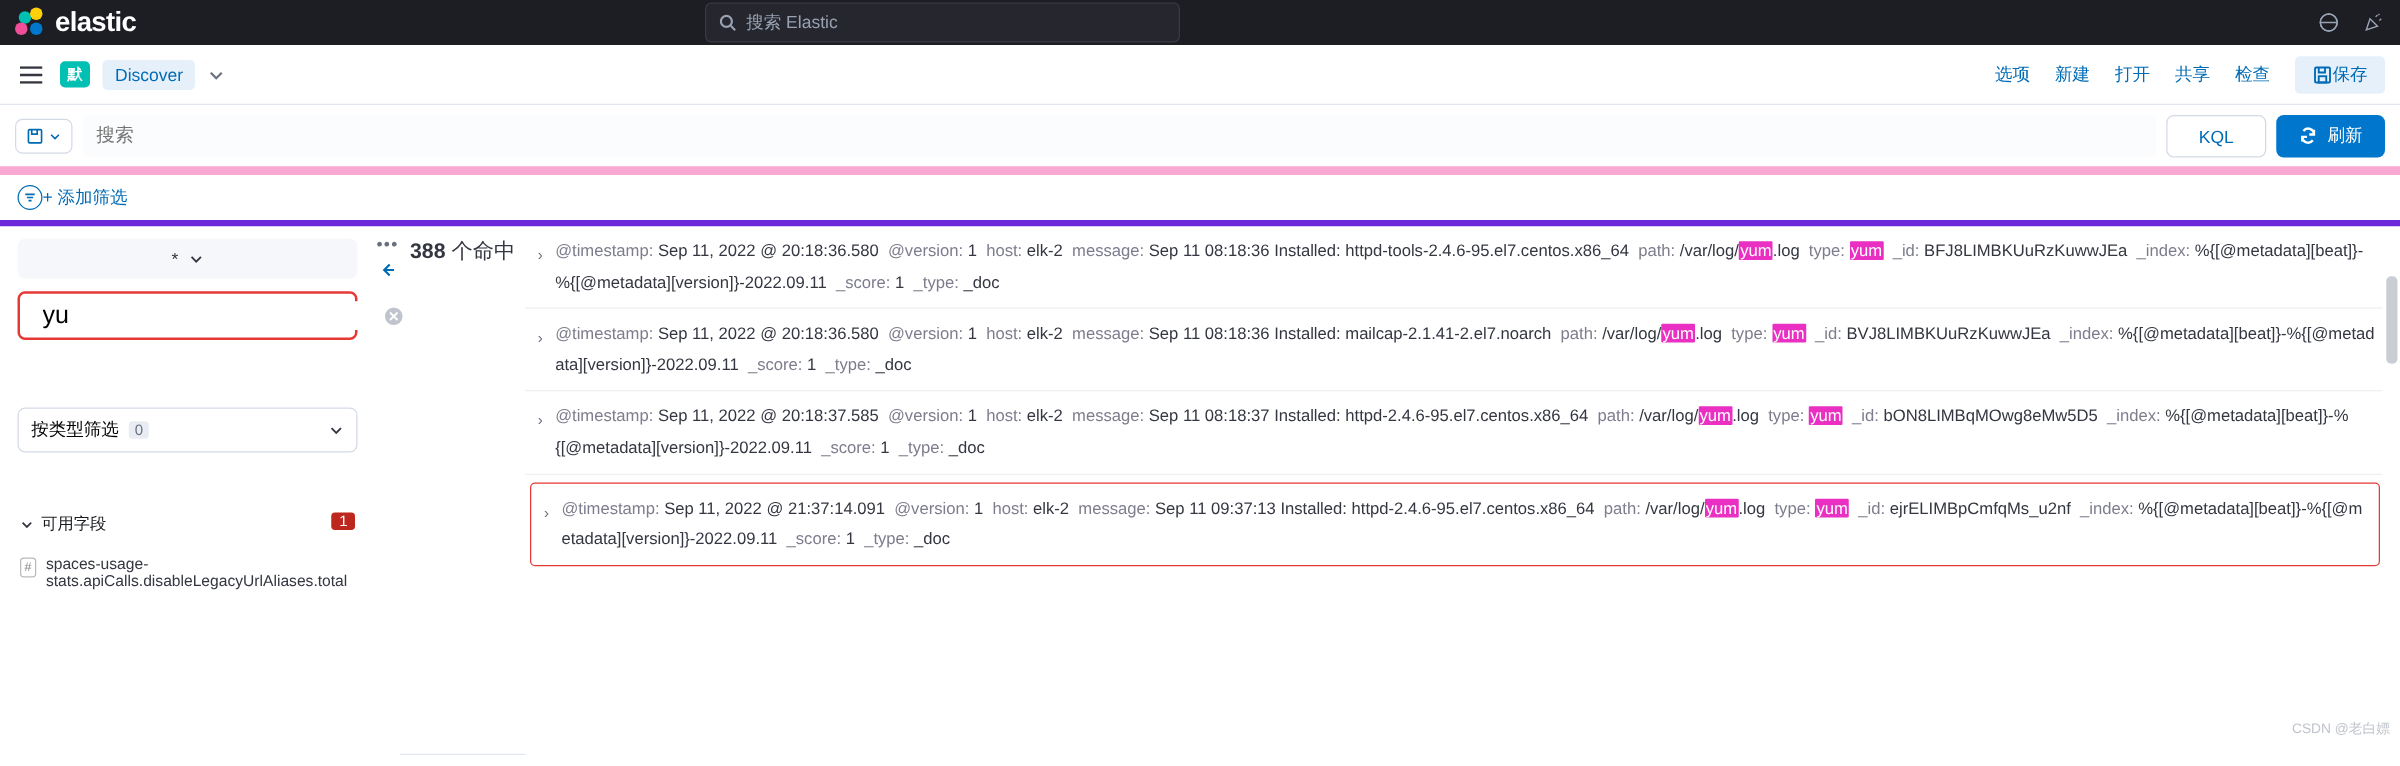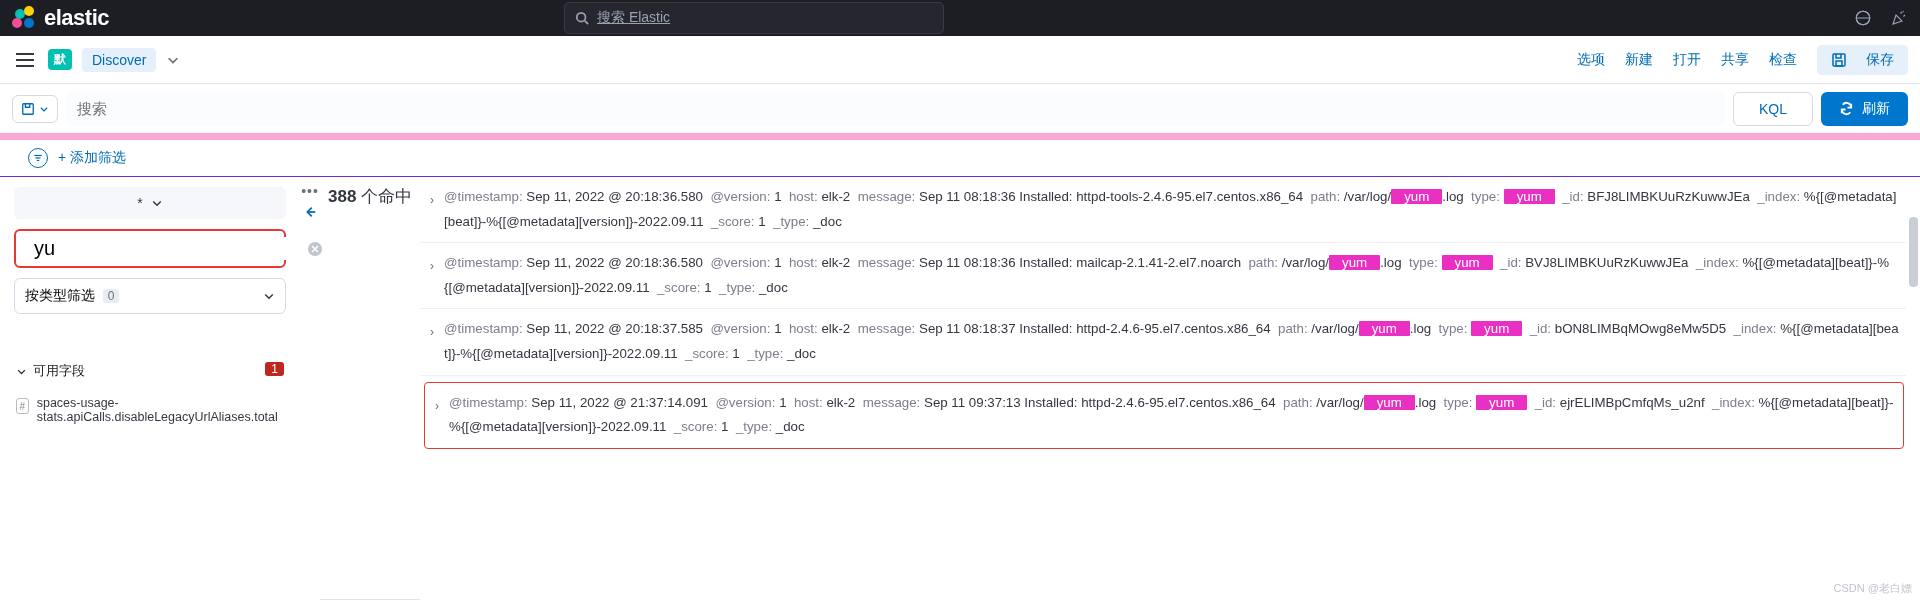--- a/index.html
+++ b/index.html
@@ -5,63 +5,63 @@
 * { margin:0; padding:0; box-sizing:border-box; font-family:-apple-system,BlinkMacSystemFont,"Segoe UI",Helvetica,Arial,sans-serif; }
 body { background:#fff; width:1920px; height:613px; overflow:hidden; font-size:14px; }
 .topbar { background:#1d1e24; height:36px; display:flex; align-items:center; padding:0 12px; color:#fff; }
 .logo-cluster { width:24px; height:24px; margin-right:8px; position:relative; }
 .logo-cluster span { position:absolute; width:10px; height:10px; border-radius:50%; }
 .logo-cluster .c1{background:#00bfb3;top:3px;left:3px;}
 .logo-cluster .c2{background:#fed10a;top:0;left:12px;}
 .logo-cluster .c3{background:#f04e98;top:12px;left:0;}
 .logo-cluster .c4{background:#0077cc;top:12px;left:12px;}
 .logo-txt { font-size:22px; font-weight:600; letter-spacing:-0.5px; }
-.global-search { margin-left:auto; margin-right:auto; width:380px; height:32px; background:#25262e; border:1px solid #3a3b42; border-radius:5px; display:flex; align-items:center; padding:0 10px; color:#98a2b3;text-decoration:underline; }
+.global-search { margin-left:auto; margin-right:auto; width:380px; height:32px; background:#25262e; border:1px solid #3a3b42; border-radius:5px; display:flex; align-items:center; padding:0 10px; color:#98a2b3; }
 .global-search svg{margin-right:8px;}
 .top-icons { margin-left:auto; display:flex; gap:18px; align-items:center; color:#98a2b3;}
 .app-bar { height:48px; border-bottom:1px solid #e0e5ee; display:flex; align-items:center; padding:0 12px; gap:10px; }
 .burger { padding:4px; }
 .badge-default { background:#00bfb3; color:#fff; border-radius:4px; padding:2px 6px; font-size:12px; font-weight:600; }
 .discover-pill { background:#e6f0fa; color:#006bb4; border-radius:4px; padding:4px 10px; font-size:14px; display:flex; align-items:center; gap:10px; }
 .chev { color:#69707d; }
 .app-actions { margin-left:auto; display:flex; gap:20px; align-items:center; color:#006bb4; font-size:14px; }
-.save-btn { background:#e6f0fa; border-radius:4px; padding:6px 14px; display:flex; align-items:center; gap:19px; color:#006bb4; }
+.save-btn { background:#e6f0fa; border-radius:4px; padding:6px 14px; display:flex; align-items:center; gap:0; color:#006bb4; }
 .query-bar { height:56px; display:flex; align-items:center; padding:10px 12px; gap:8px; border-bottom:7px solid #f9a8d4; }
 .data-view-btn { border:1px solid #d3dae6; border-radius:6px; padding:6px 8px; display:flex; align-items:center; gap:4px; color:#006bb4; }
 .query-input { flex:1; border:1px solid transparent; border-radius:6px; padding:8px 10px; font-size:15px; color:#69707d; background:#fbfcfd; }
 .kql-btn { border:1px solid #d3dae6; border-radius:6px; padding:8px 25px; color:#006bb4; }
 .refresh-btn { background:#07c; color:#fff; border-radius:6px; padding:8px 18px; display:flex; align-items:center; gap:8px; }
-.filter-row { padding:8px 28px; display:flex; align-items:center; gap:10px; color:#006bb4; font-size:14px; border-bottom:1px solid #6d28d9; }
+.filter-row { padding:8px 14px; display:flex; align-items:center; gap:0; color:#006bb4; font-size:14px; border-bottom:5px solid #6d28d9; }
 .filter-icon { border:1px solid #006bb4; border-radius:50%; width:20px; height:20px; display:flex; align-items:center; justify-content:center; font-size:11px; }
 .body { display:flex; height:calc(613px - 48px - 48px - 56px - 38px); }
 .sidebar { width:300px; padding:10px 14px; display:flex; flex-direction:column; gap:10px; }
 .index-pattern { background:#f5f7fa; border-radius:6px; padding:8px 12px; display:flex; align-items:center; justify-content:center; color:#343741; font-size:14px; gap:8px; }
 .field-search-wrap { border:2.5px solid #e53935; border-radius:6px; padding:6px 10px; display:flex; align-items:center; gap:8px; }
 .field-search-wrap input { border:none; outline:none; font-size:20px; flex:1; }
 .clear-btn { color:#98a2b3; }
-.type-filter { border:1px solid #d3dae6; border-radius:6px; padding:8px 10px; display:flex; align-items:center; justify-content:space-between; font-size:14px; }
+.type-filter { border:1px solid #d3dae6; border-radius:6px; padding:8px 10px; display:flex; align-items:center; justify-content:space-between; font-size:14px;margin-top:44px; }
 .count-pill { background:#e9edf3; border-radius:3px; padding:0 5px; font-size:12px; color:#69707d; }
 .section-hdr { display:flex; align-items:flex-start; justify-content:space-between; padding:4px 2px; font-size:13px; font-weight:400; color:#1a1c21;margin-top:34px; }
 .count-red { background:#bd271e; color:#fff; border-radius:3px; padding:0 6px; font-size:12px; }
 .field-item { display:flex; align-items:flex-start; gap:8px; font-size:12.5px; color:#343741; padding:2px 2px; }
 .field-icon { width:16px; height:16px; border:1px solid #bbb; border-radius:3px; display:flex; align-items:center; justify-content:center; font-size:10px; color:#888; margin-top:2px;}
 .divider-col { width:20px; display:flex; flex-direction:column; align-items:center; padding-top:6px; gap:6px; color:#69707d; }
 .divider-col .arrow{ color:#006bb4; }
 .main { flex:1; display:flex; flex-direction:row; position:relative; }
 .hits-hdr { padding:8px 8px 10px 8px; font-size:17px; color:#343741; border-bottom:1px solid #e0e5ee; }
 .hits-hdr b{font-weight:700;}
 .rows { overflow-y:auto; flex:1; padding-right:14px; }
 .row { display:flex; padding:8px 6px 8px 10px; border-bottom:1px solid #eef0f4; font-family:Menlo,Consolas,monospace; font-size:13.3px; color:#343741; line-height:1.85; }
 .row.last { border:1.5px solid #e53935; border-radius:4px; margin:6px 2px 2px 4px; }
 .expand-caret { color:#69707d; padding:4px 10px 0 0; font-size:12px; }
 .doc { flex:1; word-break:break-all; }
 .fkey { color:#7d7d8e; }
-.hl { background:#e930c3; color:#fff; padding:0 13px; border-radius:1px;text-align:center; }
+.hl { background:#e930c3; color:#fff; padding:0 1px; border-radius:1px;text-align:center; }
 .scrollbar { position:absolute; right:2px; top:40px; width:9px; height:70px; background:#c9cdd4; border-radius:4px; }
-.watermark { position:absolute; right:8px; bottom:4px; font-size:11px; color:#c0c4cc; }
+.watermark { position:absolute; right:8px; bottom:14px; font-size:11px; color:#c0c4cc; }
 svg{display:block;}
 </style>
 </head>
 <body>
 
 <div class="topbar">
   <div class="logo-cluster">
     <span class="c1"></span>
       <span class="c2"></span>
       <span class="c3"></span>

